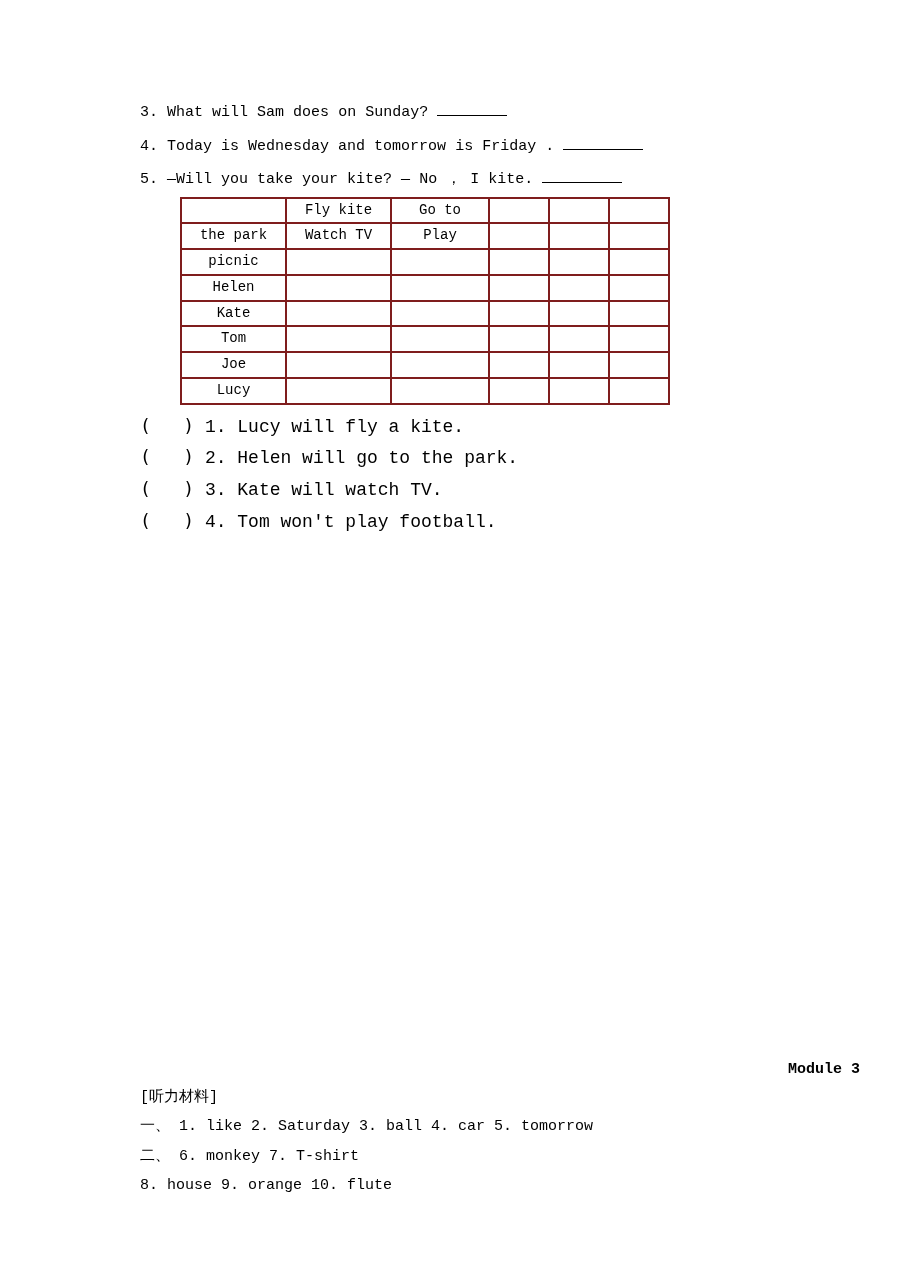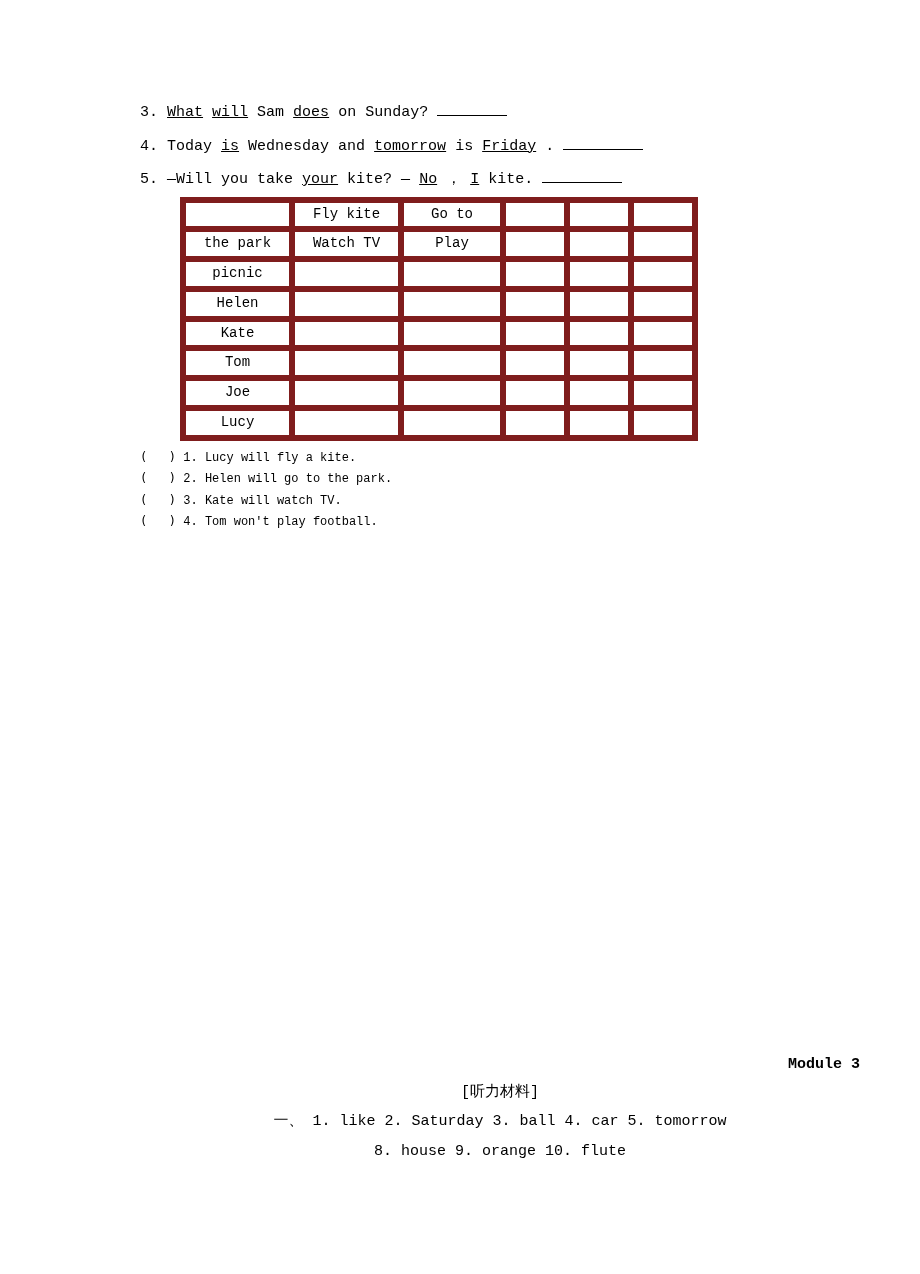--- a/index.html
+++ b/index.html
@@ -14,72 +14,70 @@
   }
   .page {
     padding: 100px 60px 60px 140px;
     width: 720px;
   }
   .line {
     margin-bottom: 4px;
     white-space: nowrap;
   }
   .u {
-    text-decoration: underline;
   }
   .blank {
     display: inline-block;
     border-bottom: 1px solid #000;
     width: 70px;
     height: 1em;
     vertical-align: baseline;
   }
   .blank.long {
     width: 80px;
   }
   .section-gap {
     height: 4px;
   }
   table {
     border-collapse: collapse;
     margin: 4px 0 6px 40px;
   }
   td {
-    border: 6px solid #7f1d1d;
+    border: 2px solid #7f1d1d;
     height: 22px;
     text-align: center;
     font-family: "Courier New", monospace;
     font-size: 14px;
     padding: 0 4px;
   }
   .col0 { width: 95px; }
   .col1 { width: 95px; }
   .col2 { width: 88px; margin-left: 33px; }
   .col3 { width: 50px; }
   .col4 { width: 50px; }
   .col5 { width: 50px; }
   .tf-item {
     white-space: nowrap;
     font-family: "Courier New", monospace;
-    font-size: 12px;
+    font-size: 18px;
   }
   .tf-item .paren {
     font-family: "SimSun", monospace;
   }
   .big-gap {
     height: 520px;
   }
   .module-title {
     text-align: right;
     font-weight: bold;
     margin-bottom: 2px;
   }
   .answers .line {
     white-space: normal;
-    text-align: center;
   }
 </style>
 </head>
 <body>
 
 <div class="page">
 
   <div class="line">
     <span>3.</span>
     <span> </span>
@@ -207,16 +205,17 @@
     <span>4. Tom won't play football.</span>
   </div>
 
   <div class="big-gap"></div>
 
   <div class="module-title">Module 3</div>
 
   <div class="answers">
     <div class="line">[听力材料]</div>
     <div class="line">一、 1. like  2. Saturday  3. ball  4. car  5. tomorrow</div>
+    <div class="line">二、 6. monkey  7. T-shirt</div>
     <div class="line">8. house  9. orange  10. flute</div>
   </div>
 
 </div>
 
 </body></html>

